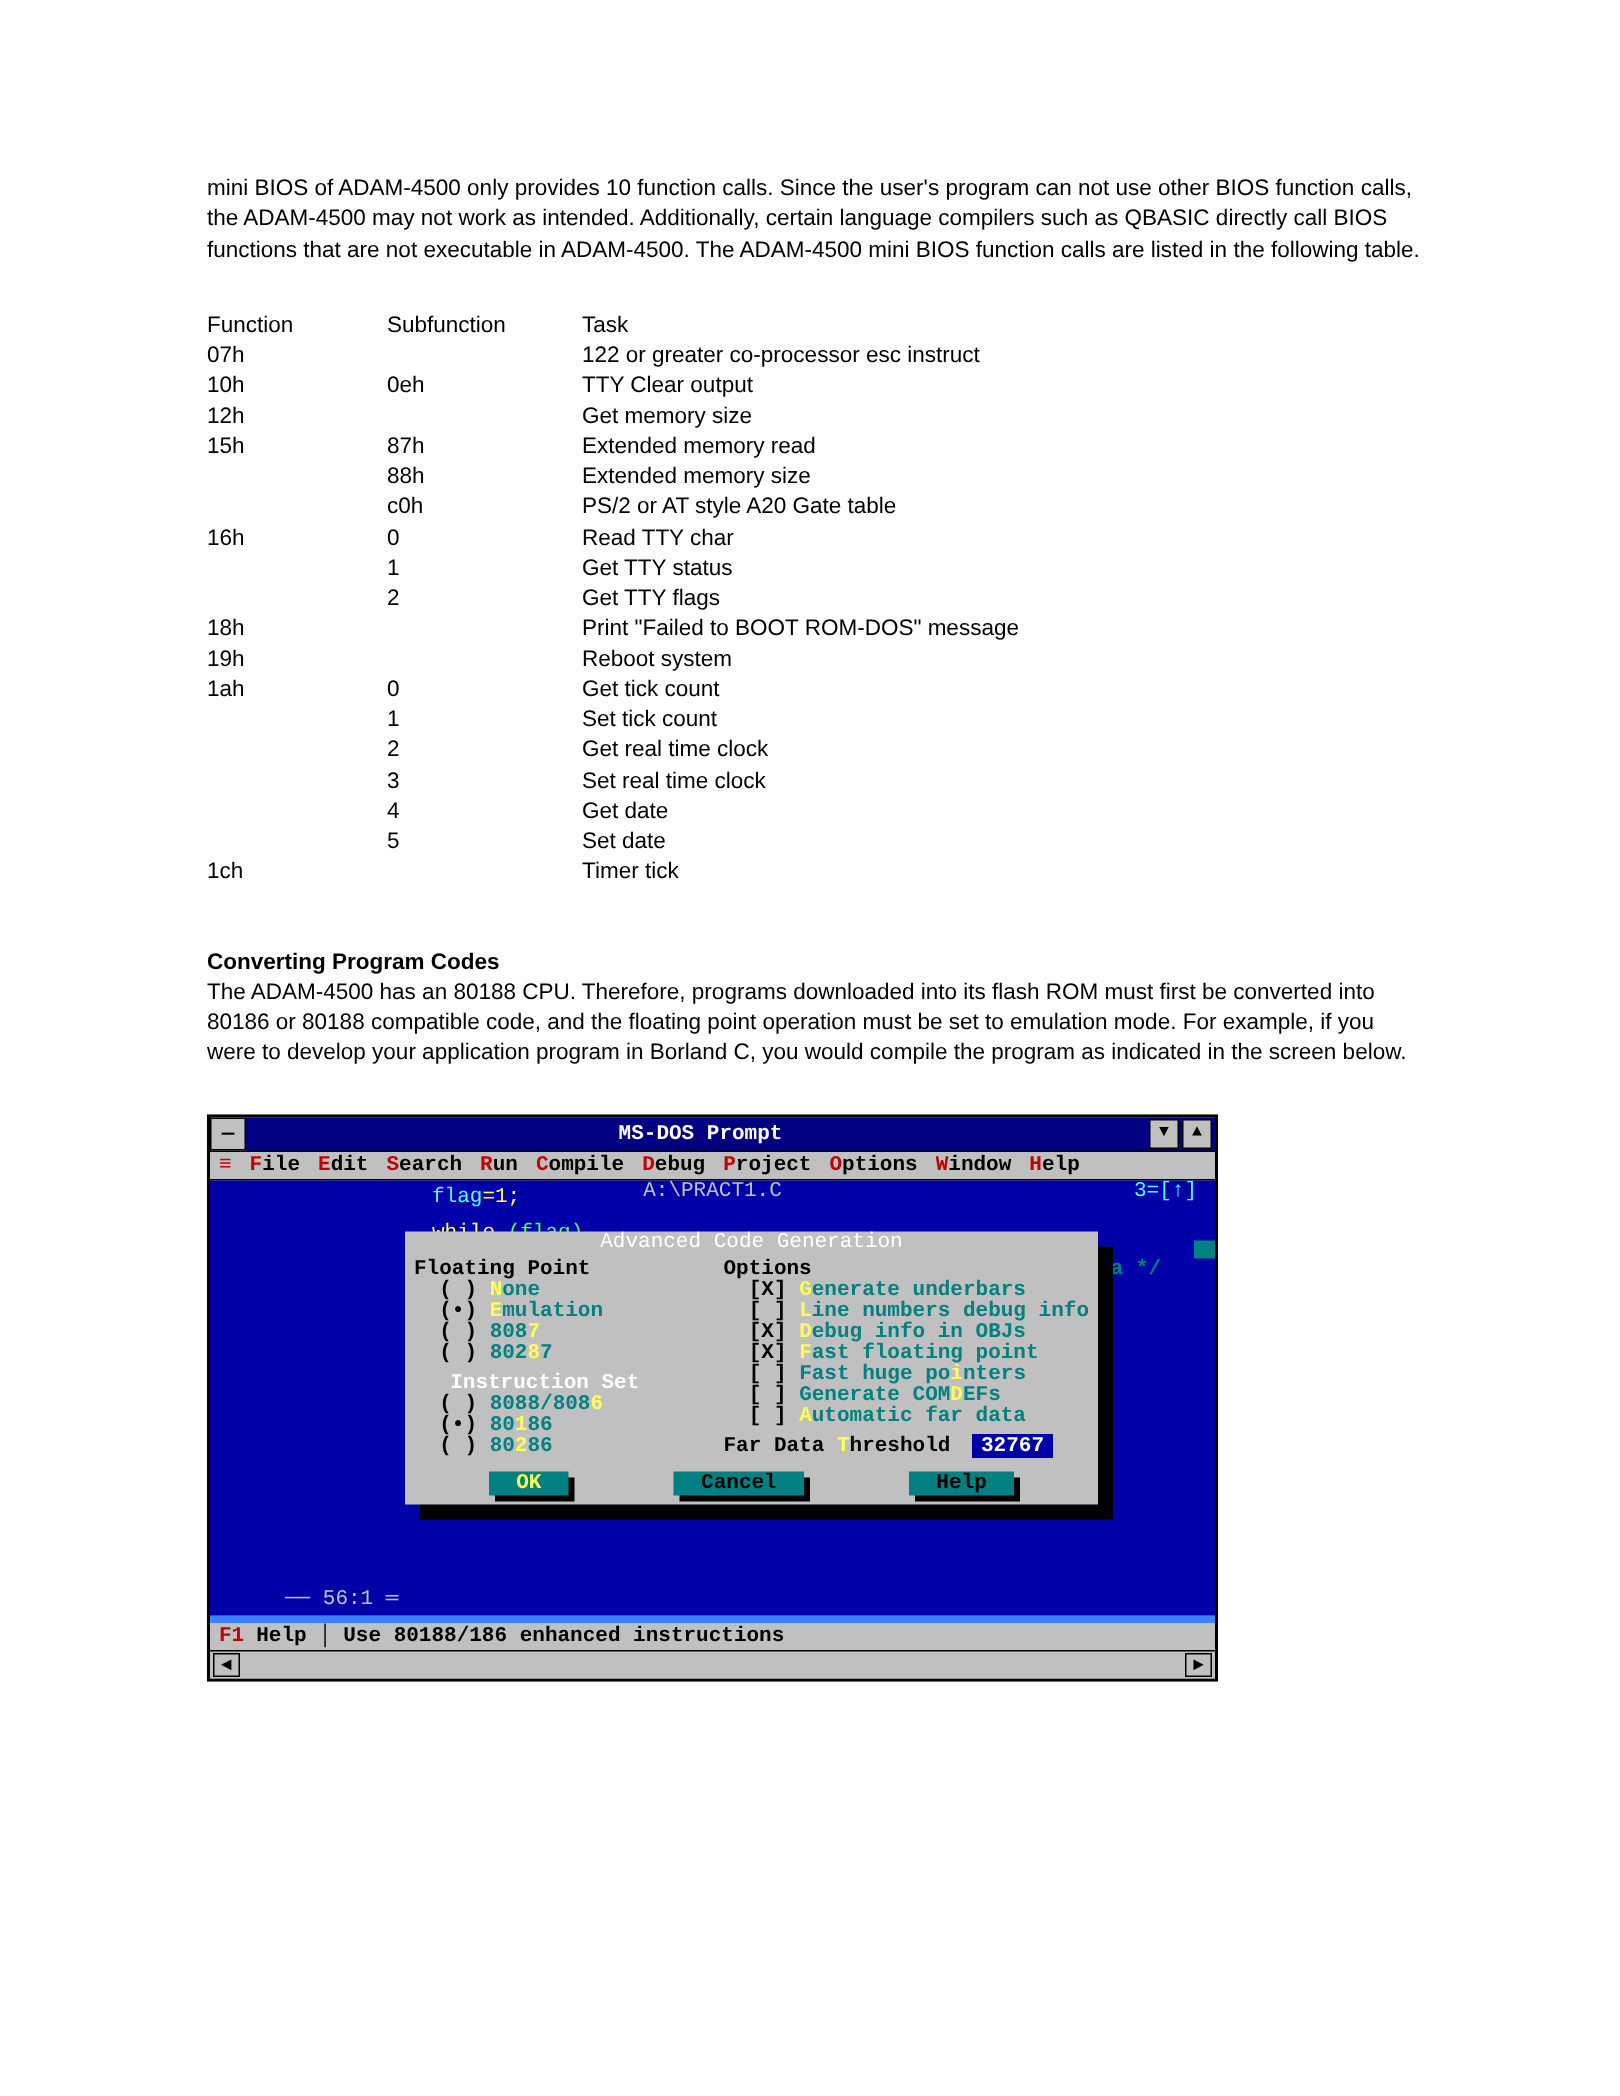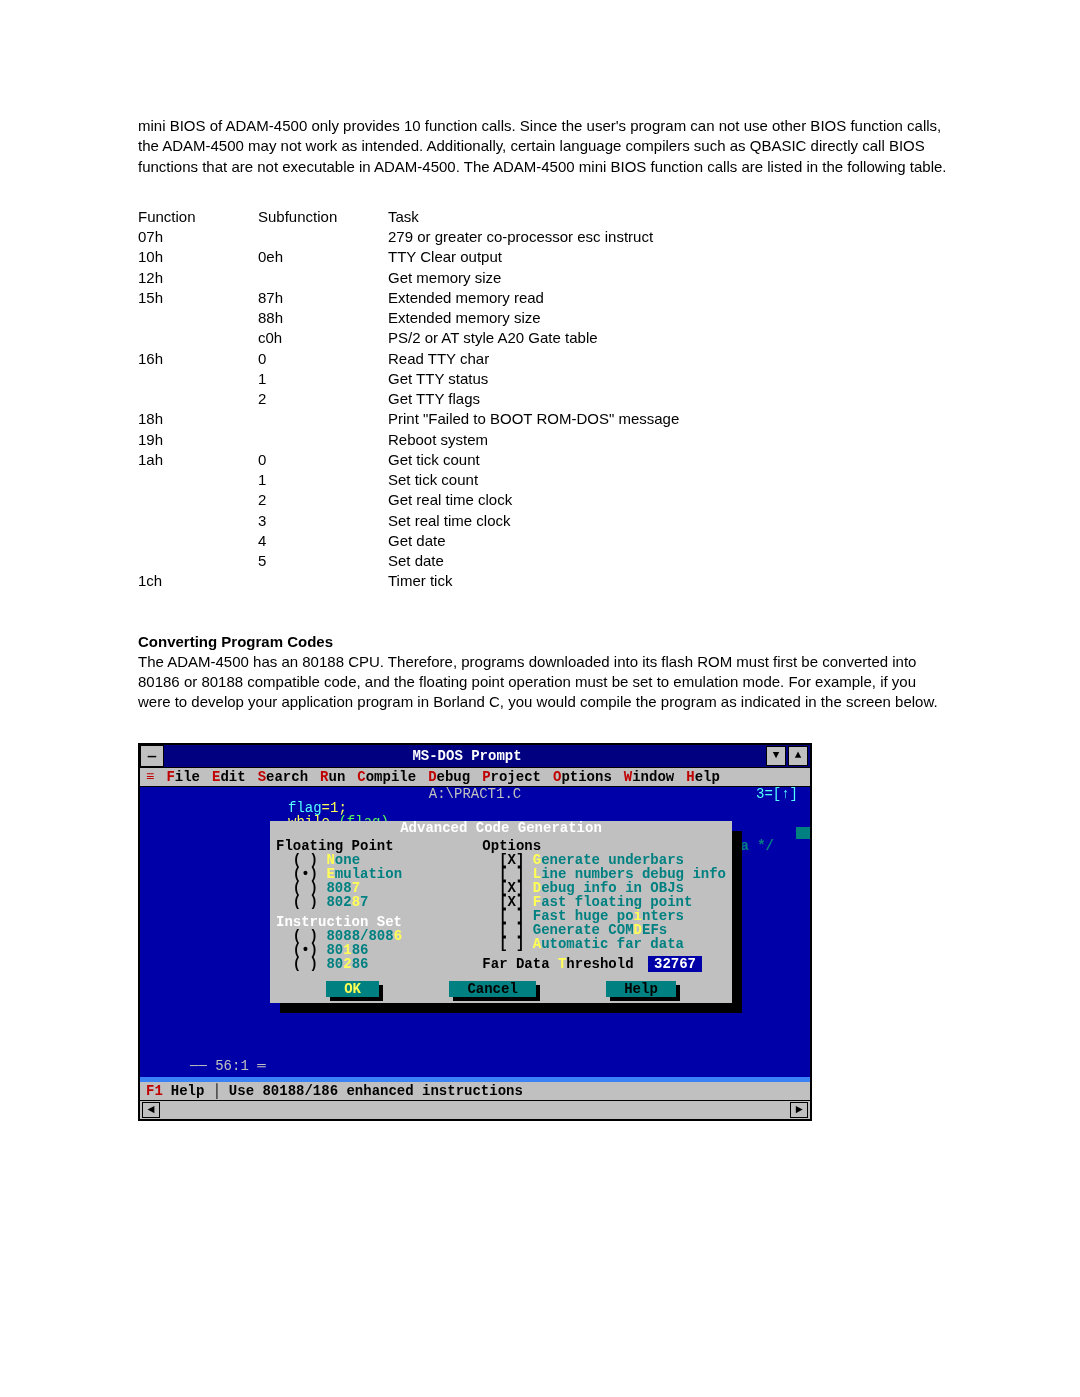--- a/index.html
+++ b/index.html
@@ -89,30 +89,30 @@
   .dlg {
     position:absolute;
     left:130px; top:34px;
     width:450px;
     background:#c0c0c0;
     color:#000;
     padding:4px 6px 6px 6px;
     box-shadow:10px 10px 0 #000;
   }
   .dlg .dlgtitle {
-    text-align:center;color:#ffffff;background:transparent;font-weight:bold;
+    text-align:center;color:#ffffff;background:transparent;font-weight:normal;
     margin:-4px -6px 4px -6px;
   }
   .optgroup { display:flex; gap:32px; }
   .col { flex:1; }
   .col .ghdr2 { color:#000;font-weight:bold; }
   .opt { color:#000;font-weight:bold;white-space:pre; }
   .opt .choice { color:#008080; }
   .opt .y { color:#ffff55; }
-  .sectionhdr { color:#fff;font-weight:bold;margin-top:6px; }
+  .sectionhdr { color:#fff;font-weight:bold;margin-top:6px;text-align:center; }
   .fdrow { font-weight:bold;margin-top:6px; }
   .fdrow .lbl { color:#000; }
   .fdrow .key { color:#ffff55; }
   .fdrow .val {
     background:#0000a8;color:#fff;padding:0 6px;margin-left:6px;
   }
   .dlgbtns { margin-top:10px;text-align:center; }
   .dlgbtn {
     display:inline-block;background:#008080;color:#000;font-weight:bold;
     padding:1px 18px;margin:0 31px;box-shadow:4px 4px 0 #000;text-align:right;
@@ -156,21 +156,21 @@
         <tr class="heading-row">
       <td class="col-fn">Function</td>
       <td class="col-sub">Subfunction</td>
       <td class="col-task">Task</td>
     </tr>
     </tbody>
       <tbody id="func-rows">
         <tr>
           <td class="col-fn">07h</td>
           <td class="col-sub"></td>
-          <td class="col-task">279 or greater co-processor esc instruct</td>
+          <td class="col-task">122 or greater co-processor esc instruct</td>
         </tr>
         <tr>
           <td class="col-fn">10h</td>
           <td class="col-sub">0eh</td>
           <td class="col-task">TTY Clear output</td>
         </tr>
         <tr>
           <td class="col-fn">12h</td>
           <td class="col-sub"></td>
           <td class="col-task">Get memory size</td>
@@ -266,21 +266,21 @@
 
     <div class="menubar">
       <span style="color:#c00000">≡</span>
       <span id="menuitems"><span style="margin-right: 12px;"><span class="hk">F</span>ile</span><span style="margin-right: 12px;"><span class="hk">E</span>dit</span><span style="margin-right: 12px;"><span class="hk">S</span>earch</span><span style="margin-right: 12px;"><span class="hk">R</span>un</span><span style="margin-right: 12px;"><span class="hk">C</span>ompile</span><span style="margin-right: 12px;"><span class="hk">D</span>ebug</span><span style="margin-right: 12px;"><span class="hk">P</span>roject</span><span style="margin-right: 12px;"><span class="hk">O</span>ptions</span><span style="margin-right: 12px;"><span class="hk">W</span>indow</span><span style="margin-right: 12px;"><span class="hk">H</span>elp</span></span>
     </div>
 
     <div class="client">
       <div class="filelabel">A:\PRACT1.C</div>
       <div class="rightmark">3=[↑]</div>
 
-      <div class="src" style="top:14px;left:148px;">
+      <div class="src" style="top:4px;left:148px;">
         <span class="c">flag</span><span class="y">=1;</span>
       </div>
       <div class="src" style="top:28px;left:148px;">
         <span class="y">while </span><span class="g">(flag)</span>
       </div>
 
       <div class="trailing">ta */</div>
       <div class="rightscroll"></div>
 
       <div class="dlg">

